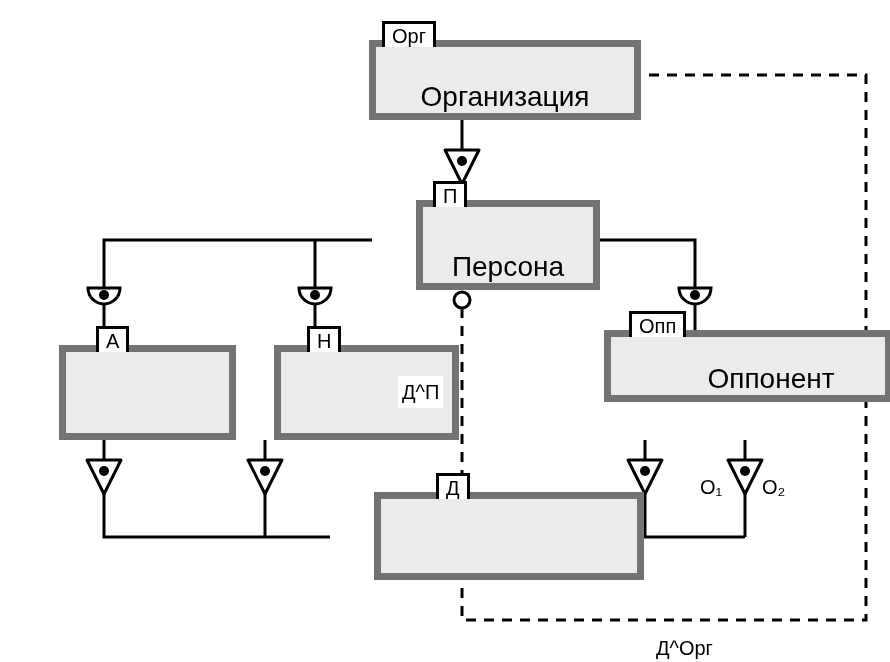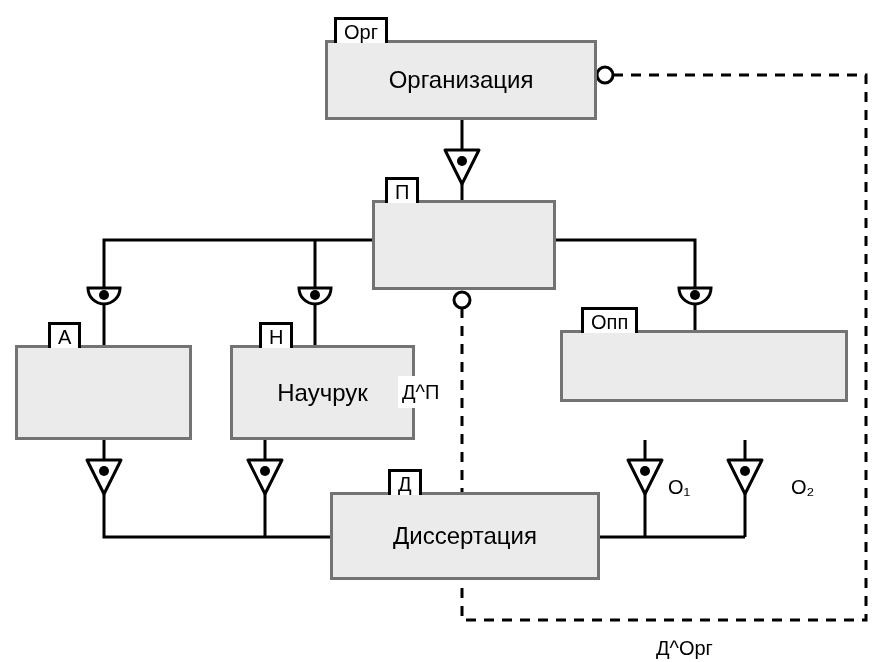--- a/index.html
+++ b/index.html
@@ -4,24 +4,24 @@
 <style>
   * { margin:0; padding:0; box-sizing:border-box; }
   html,body { background:#fff; font-family:"Liberation Sans", sans-serif; }
   .canvas {
     position:relative; width:890px; height:662px;
     background:#fff; overflow:hidden; color:#000;
   }
   svg.wires { position:absolute; left:0; top:0; }
 
   .entity {
-    position:absolute; background:#ebebeb; border:3px solid #737373;
-    display:flex; align-items:center; justify-content:center;
+    position:absolute; background:#ebebeb; border:7px solid #737373;
+    display:flex; align-items:flex-end; justify-content:center;margin-left:44px;
   }
-  .entity .title { font-size:24px; color:#000; white-space:nowrap; }
+  .entity .title { font-size:28px; color:#000; white-space:nowrap; }
   .entity .tag {
     position:absolute; top:-26px; height:26px; line-height:24px;
     background:#fff; border:3px solid #000; border-bottom:none;
     font-size:20px; padding:0 7px; color:#000; white-space:nowrap;
   }
 
   
   #ent-organization { left:325px; top:40px;  width:272px; height:80px; }
   #ent-organization .tag { left:6px; }
   #ent-person       { left:372px; top:200px; width:184px; height:90px; }
@@ -34,22 +34,22 @@
   #ent-opponent .tag{ left:18px; }
   #ent-dissertation { left:330px; top:492px; width:270px; height:88px; }
   #ent-dissertation .tag { left:55px; }
 
   .edge-label {
     position:absolute; font-size:20px; line-height:32px;
     color:#000; background:#fff; padding:0 4px; white-space:nowrap;
   }
   #lbl-dp   { left:398px; top:376px; }
   #lbl-dorg { left:652px; top:632px; }
-  #lbl-o1   { left:664px; top:471px; }
-  #lbl-o2   { left:787px; top:471px; }
+  #lbl-o1   { left:696px; top:471px; }
+  #lbl-o2   { left:758px; top:471px; }
 </style>
 </head>
 <body>
 
 <div class="canvas">
 
   <svg class="wires" width="890" height="662" viewBox="0 0 890 662">
     <g stroke="#000" stroke-width="3" fill="none">
 
       <path d="M462 120 V150"></path>
@@ -121,38 +121,38 @@
     <circle cx="605" cy="75" r="8" fill="#fff" stroke="#000" stroke-width="3"></circle>
   </svg>
 
   <div class="entity" id="ent-organization">
     <span class="tag">Орг</span>
     <span class="title">Организация</span>
   </div>
 
   <div class="entity" id="ent-person">
     <span class="tag">П</span>
+    <span class="title">Персона</span>
   </div>
 
   <div class="entity" id="ent-author">
     <span class="tag">А</span>
   </div>
 
   <div class="entity" id="ent-advisor">
     <span class="tag">Н</span>
-    <span class="title">Научрук</span>
   </div>
 
   <div class="entity" id="ent-opponent">
     <span class="tag">Опп</span>
+    <span class="title">Оппонент</span>
   </div>
 
   <div class="entity" id="ent-dissertation">
     <span class="tag">Д</span>
-    <span class="title">Диссертация</span>
   </div>
 
   <span class="edge-label" id="lbl-dp">Д^П</span>
   <span class="edge-label" id="lbl-dorg">Д^Орг</span>
   <span class="edge-label" id="lbl-o1">О₁</span>
   <span class="edge-label" id="lbl-o2">О₂</span>
 
 </div>
 
 </body></html>

